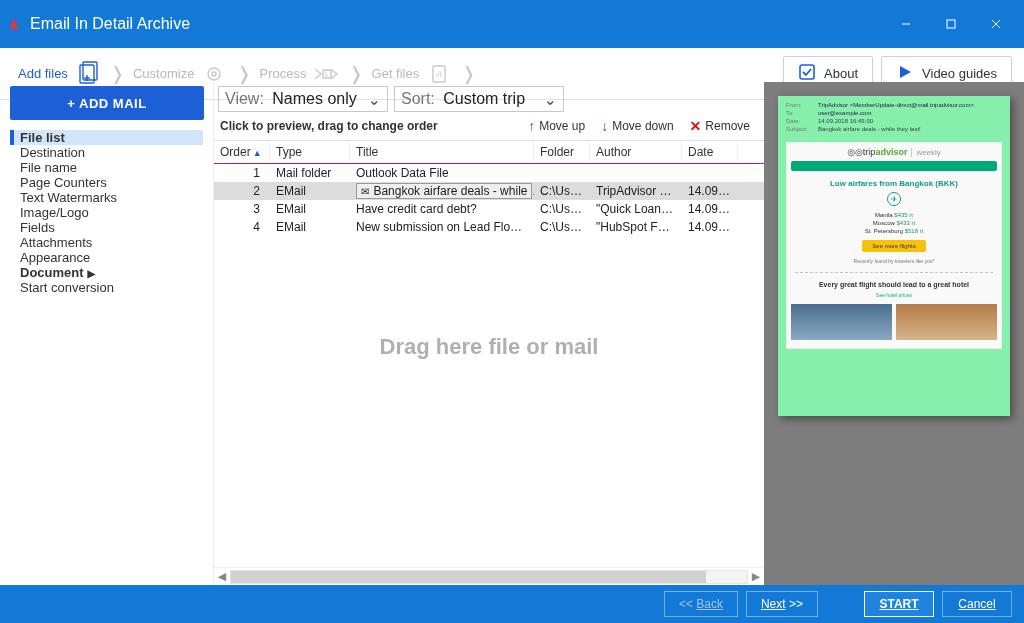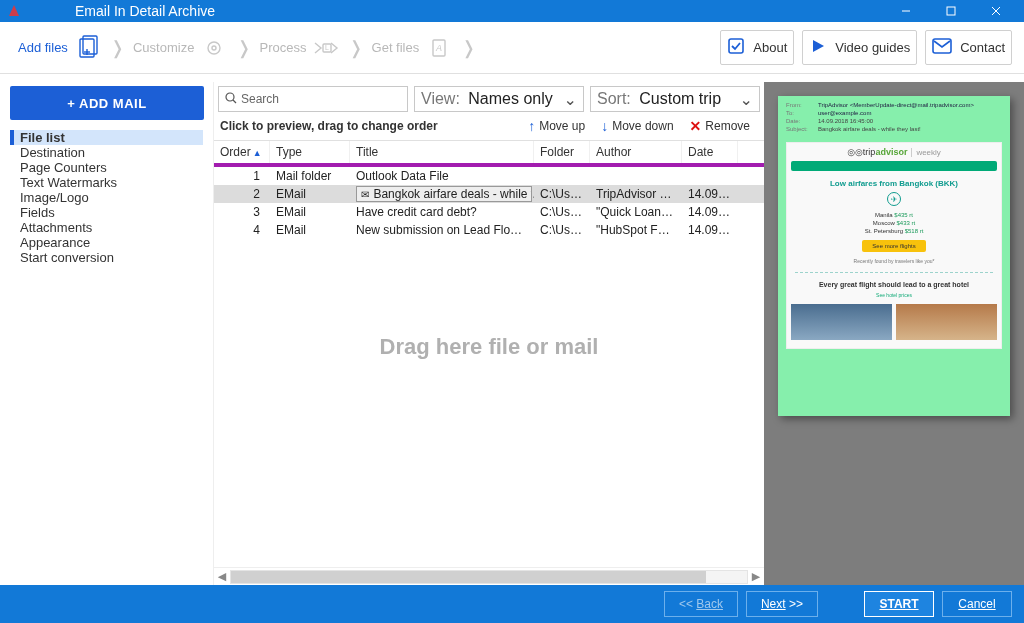--- a/index.html
+++ b/index.html
@@ -1,31 +1,31 @@
 <!DOCTYPE html>
 <html><head>
 <meta charset="utf-8">
 <style>
   * { box-sizing: border-box; margin: 0; padding: 0; font-family: "Segoe UI", Tahoma, sans-serif; }
   body { background: #fff; width: 1024px; height: 623px; overflow: hidden; position: relative; }
 
-  .titlebar { height: 22px; background: #1279d7; color: #fff; display: flex; align-items: center; padding: 0 6px; font-size: 14px; gap: 45px; }
+  .titlebar { height: 48px; background: #1279d7; color: #fff; display: flex; align-items: center; padding: 0 6px; font-size: 16px; }
   .titlebar .app-icon { width: 16px; height: 16px; margin-right: 8px; display:flex; align-items:center; justify-content:center;}
   .titlebar .title { flex: 1; }
   .titlebar .win-controls { display: flex; gap: 0; }
   .titlebar .win-btn { width: 45px; height: 30px; display:flex; align-items:center; justify-content:center; color:#fff; font-size:14px;}
 
   .toolbar { height: 52px; border-bottom: 1px solid #e0e0e0; display: flex; align-items: center; padding: 0 12px; gap: 4px; }
   .breadcrumb { display: flex; align-items: center; gap: 0px; }
   .bc-step { display:flex; align-items:center; gap:6px; font-size:13px; padding:4px 6px; color:#b8b8b8;}
   .bc-step.active { color:#1c5fd6; }
   .bc-icon { width:28px; height:28px; display:flex; align-items:center; justify-content:center;}
   .bc-chevron { color:#c8c8c8; font-size:18px; padding:0 2px;}
   .toolbar-spacer { flex:1;}
-  .help-btn { border:1px solid #d0d0d0; background:#fff; padding:6px 6px; font-size:13px; color:#333; display:flex; align-items:center; gap:8px; border-radius:2px;}
+  .help-btn { border:1px solid #d0d0d0; background:#fff; padding:6px 14px; font-size:13px; color:#333; display:flex; align-items:center; gap:8px; border-radius:2px;}
   .help-btn svg, .help-btn .hb-icon { color:#1c5fd6;}
   .help-group { display:flex; gap:8px;}
 
   .content { position:absolute; top:82px; left:0; right:0; bottom:38px; display:flex; }
 
   .sidebar { width:213px; padding:4px 10px 4px 10px; }
   .add-mail-btn { background:#1c5fd6; color:#fff; font-weight:bold; font-size:13px; letter-spacing:0.5px; width:194px; height:34px; display:flex; align-items:center; justify-content:center; border-radius:2px; margin-bottom:10px;}
   .side-item { font-size:13px; color:#333; padding:0 10px; cursor:default;}
   .side-item.active { background:#d3e5fb; font-weight:bold; border-left:4px solid #1c5fd6; padding-left:6px;}
   .side-item.bold { font-weight:bold;}
@@ -40,21 +40,21 @@
   .select-box .val { color:#222;}
   .select-box .dd { color:#555;}
 
   .action-row { display:flex; align-items:center; padding:3px 6px; border-bottom:1px solid #e0e0e0; font-size:12px;}
   .action-row .hint { flex:1; font-weight:bold; color:#333;}
   .act-btn { display:flex; align-items:center; gap:4px; padding:3px 8px; color:#333;}
   .act-btn .blue-a { color:#1c5fd6; font-weight:bold; font-size:14px;}
   .act-btn .red-x { color:#d11; font-weight:bold; font-size:14px;}
 
   .table { flex:1; position:relative; overflow:hidden;}
-  .table-head { display:flex; border-bottom:4px solid #a21caf; font-size:12px; color:#333;}
+  .table-head { display:flex; border-bottom:1px solid #a21caf; font-size:12px; color:#333;}
   .th { padding:4px 6px; border-right:1px solid #f0f0f0;}
   .th.order{width:56px;}
   .th.type{width:80px;}
   .th.title{width:184px;}
   .th.folder{width:56px;}
   .th.author{width:92px;}
   .th.date{width:56px;}
   .sort-ar { color:#1c5fd6; font-size:9px; margin-left:2px;}
 
   .tbody { }
@@ -193,61 +193,45 @@
       <span>About</span>
     </div>
     <div class="help-btn">
       <span class="hb-icon">
         <svg width="18" height="18" viewBox="0 0 18 18">
             <polygon points="4,3 15,9 4,15" fill="#1c5fd6"></polygon>
           </svg>
       </span>
       <span>Video guides</span>
     </div>
-    <div class="help-btn">
-      <span class="hb-icon">
-        <svg width="20" height="16" viewBox="0 0 20 16">
-            <rect x="1" y="1" width="18" height="14" rx="2" fill="none" stroke="#1c5fd6" stroke-width="1.6"></rect>
-            <path d="M2 3 L10 9 L18 3" fill="none" stroke="#1c5fd6" stroke-width="1.6"></path>
-          </svg>
-      </span>
-      <span>Contact</span>
-    </div>
   </div>
 </div>
 
 <div class="content">
   <div class="sidebar">
     <div class="add-mail-btn">
       <span>+ ADD MAIL</span>
     </div>
     <div id="side-list">
         <div class="side-item active">File list</div>
         <div class="side-item">Destination</div>
+        <div class="side-item">File name</div>
         <div class="side-item">Page Counters</div>
         <div class="side-item">Text Watermarks</div>
         <div class="side-item">Image/Logo</div>
         <div class="side-item">Fields</div>
         <div class="side-item">Attachments</div>
         <div class="side-item">Appearance</div>
+        <div class="side-item bold">Document<span class="chevron-r">▶</span></div>
         <div class="side-item">Start conversion</div>
       </div>
   </div>
 
   <div class="main">
     <div class="filter-row">
-      <div class="search-box">
-        <span class="search-icon">
-          <svg width="12" height="12" viewBox="0 0 12 12">
-              <circle cx="5" cy="5" r="4" fill="none" stroke="#555" stroke-width="1.2"></circle>
-              <line x1="8" y1="8" x2="11" y2="11" stroke="#555" stroke-width="1.2"></line>
-            </svg>
-        </span>
-        <span>Search</span>
-      </div>
       <div class="select-box">
         <span><span class="lbl">View:</span> <span class="val">Names only</span></span>
         <span class="dd">⌄</span>
       </div>
       <div class="select-box">
         <span><span class="lbl">Sort:</span> <span class="val">Custom trip</span></span>
         <span class="dd">⌄</span>
       </div>
     </div>
 

